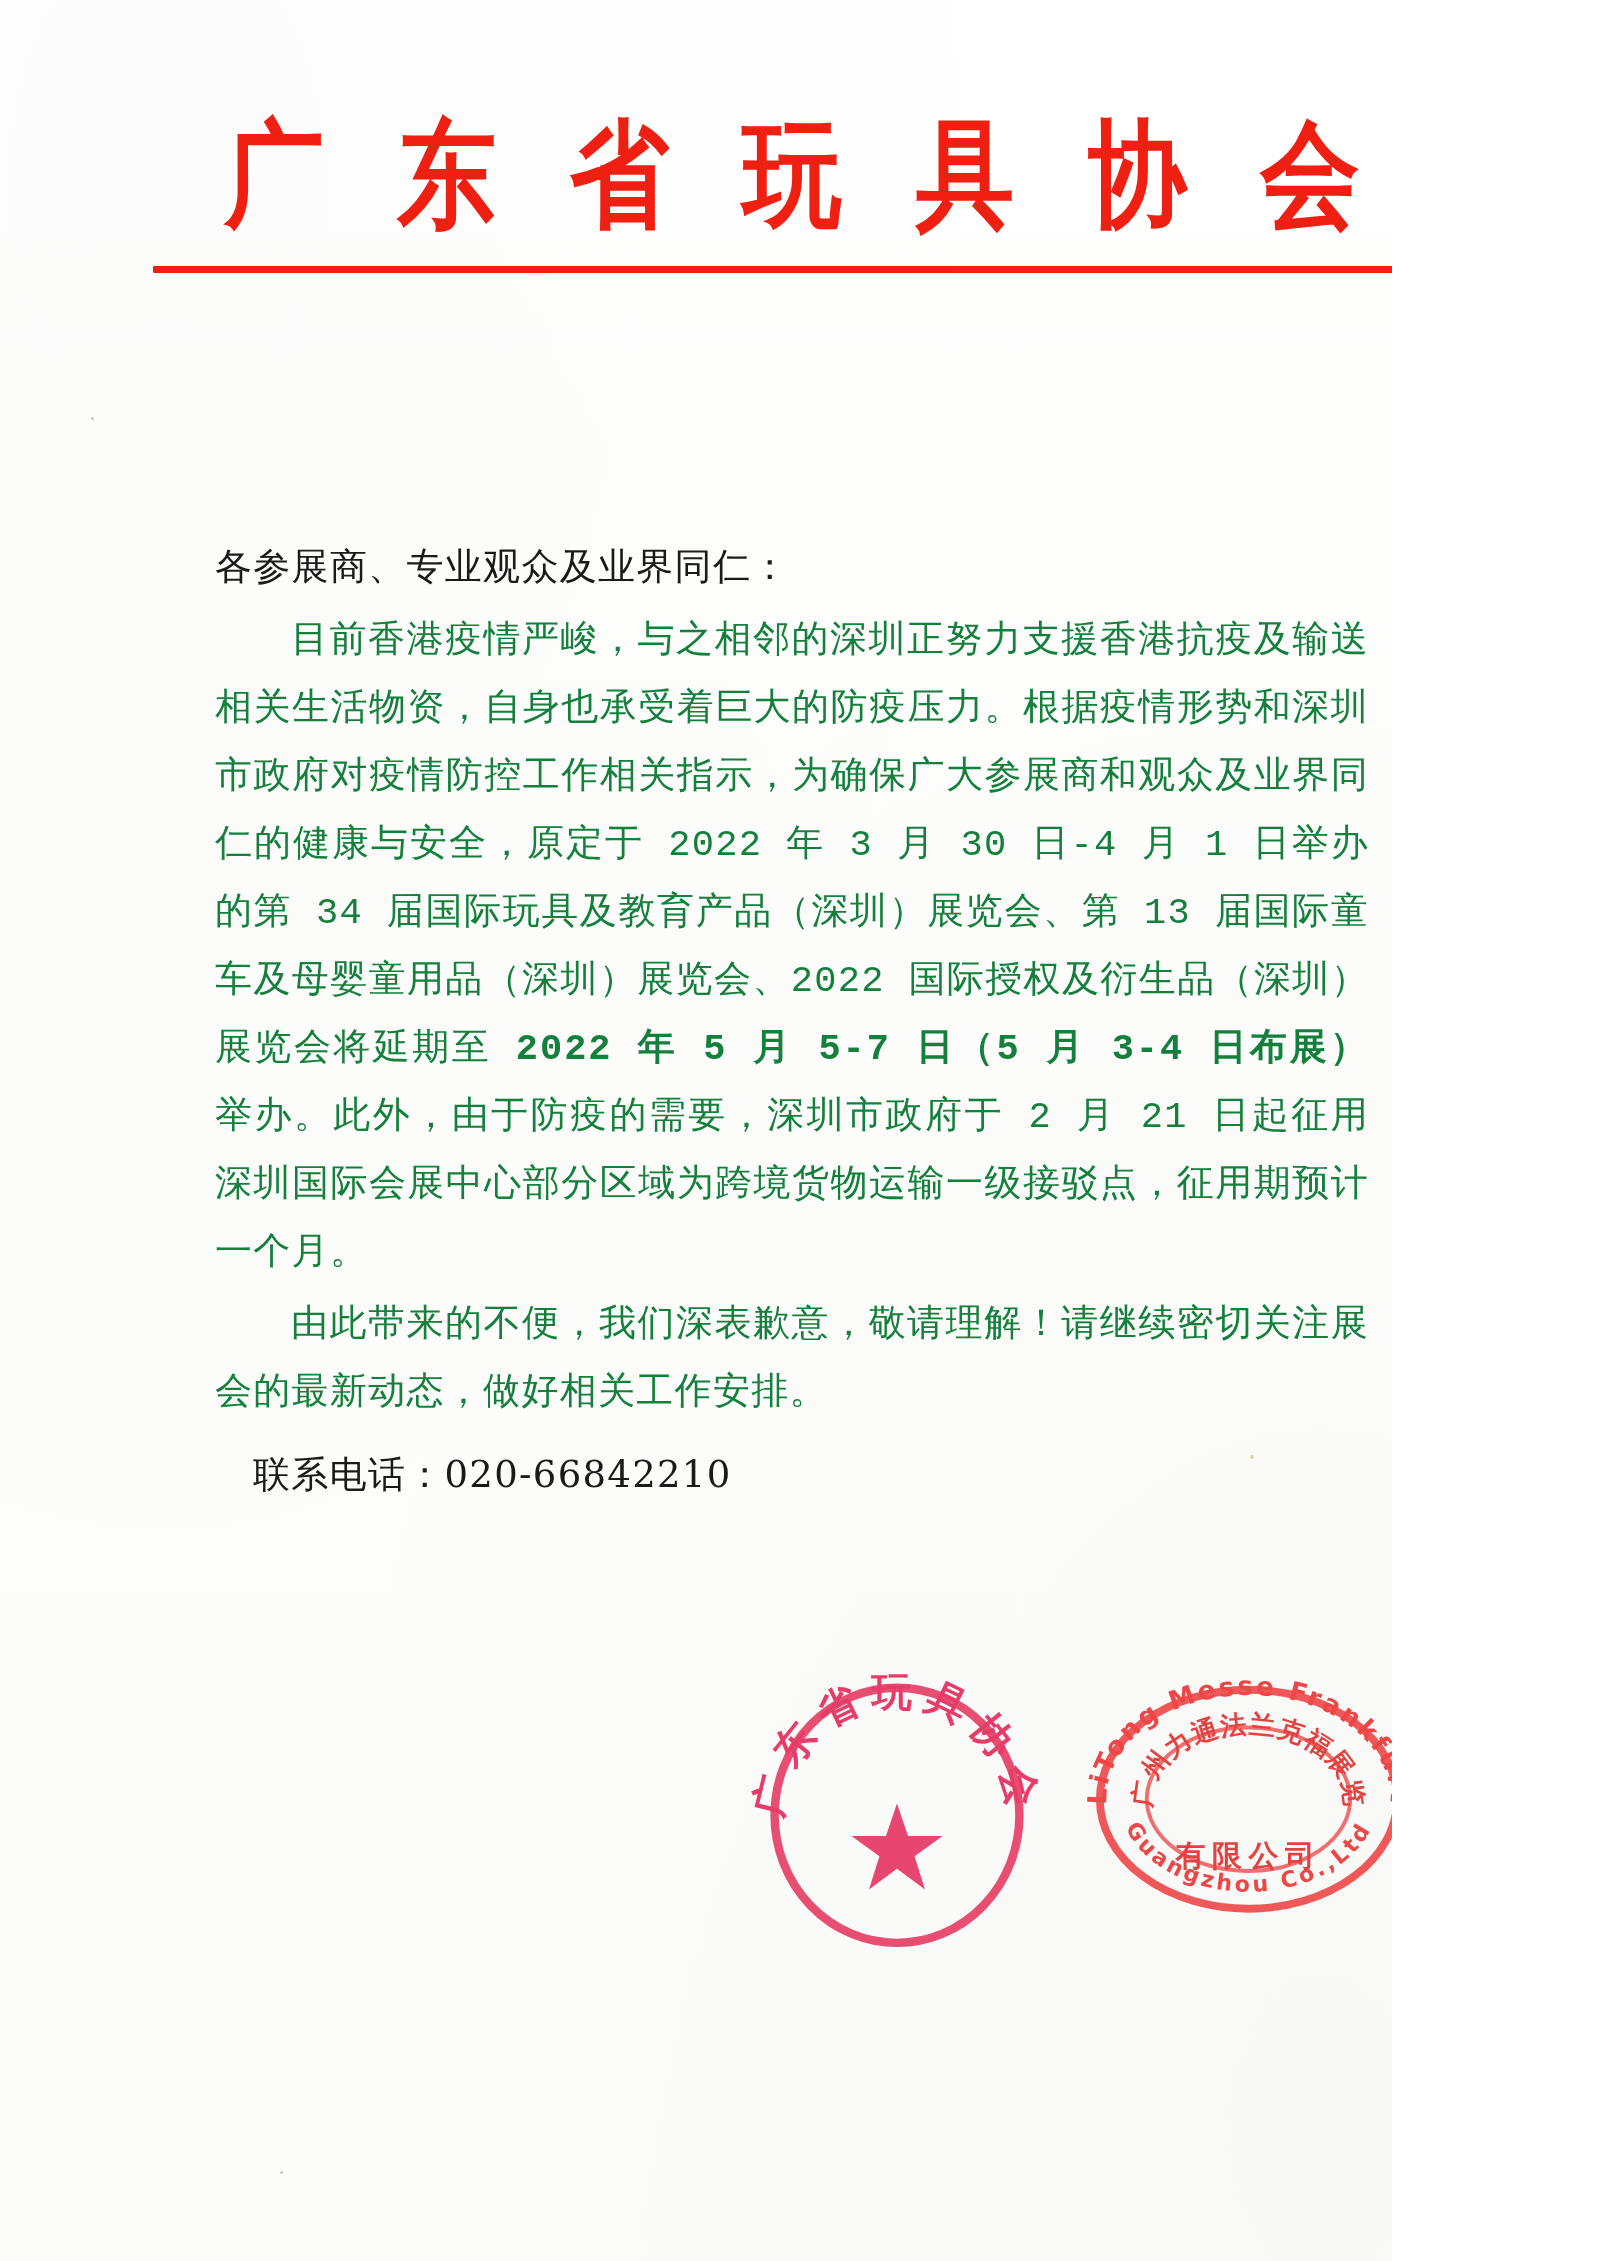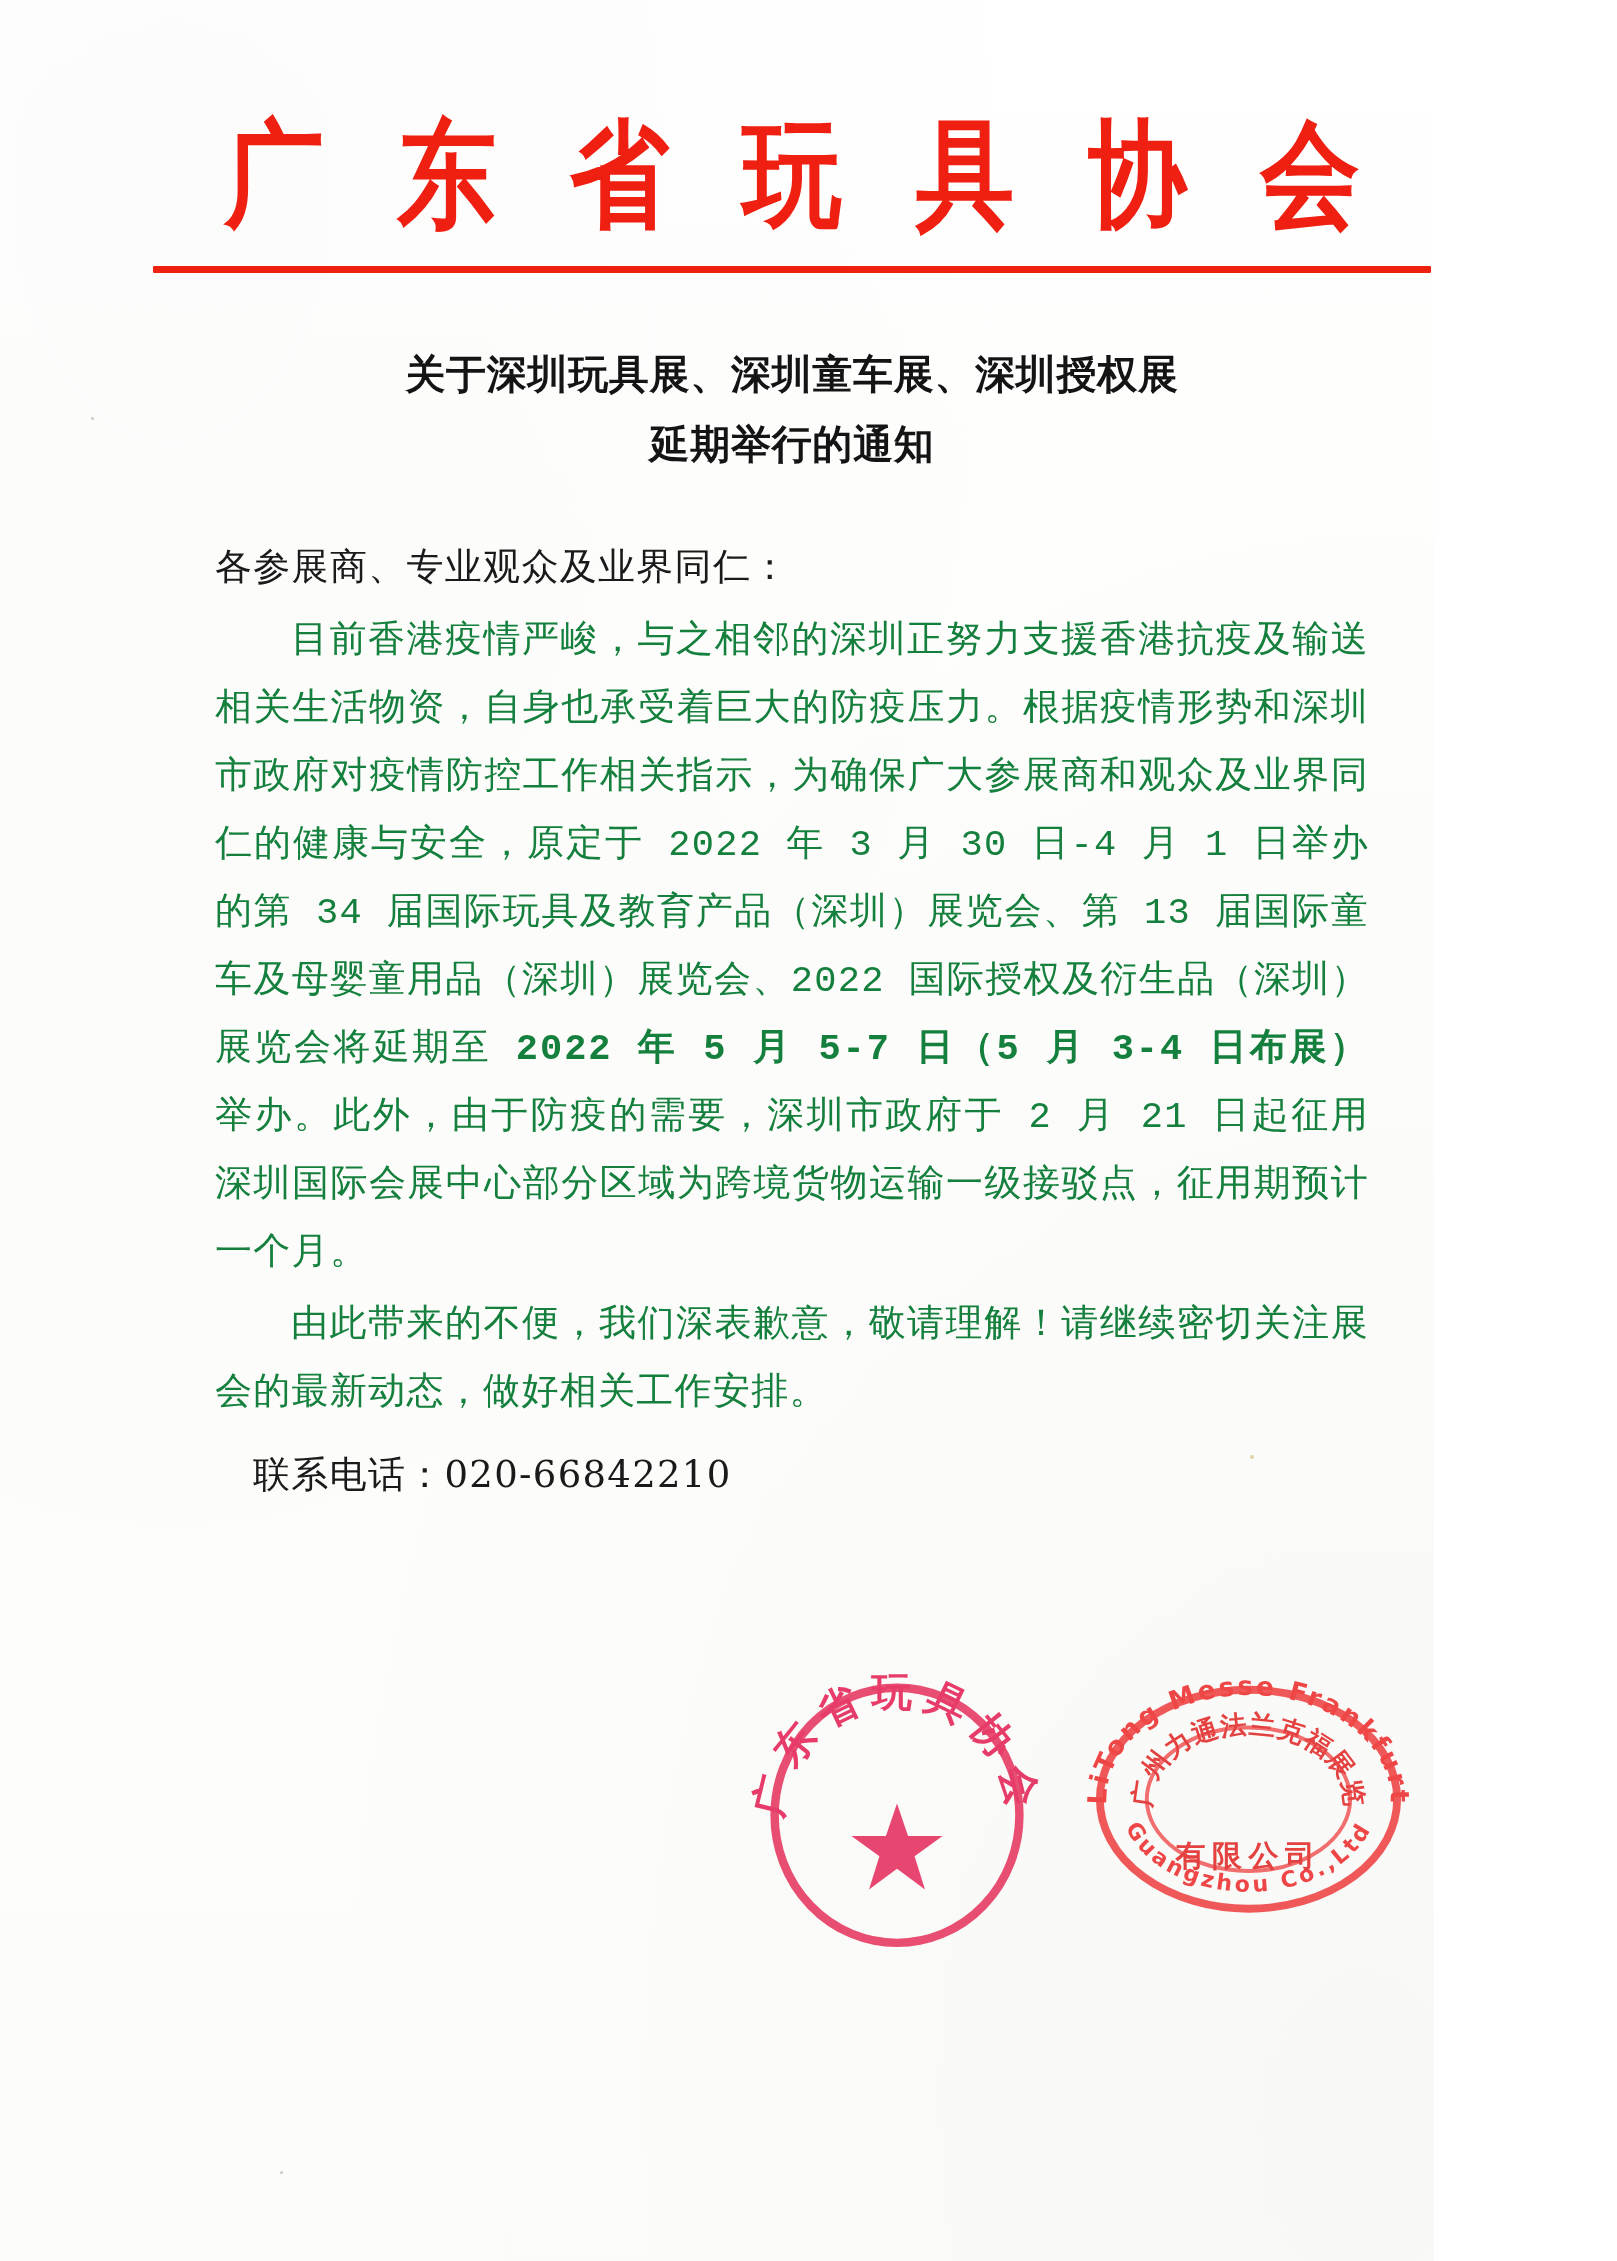--- a/index.html
+++ b/index.html
@@ -11,21 +11,20 @@
   body {
     font-family: "DejaVu Sans", "Liberation Sans", sans-serif;
   }
 
   .page {
     position: relative;
     width: 1392px;
     height: 2261px;
     background: #fdfdfb;
     overflow: hidden;
-    padding-left: 42px;
   }
 
   
   .paper-tint {
     position: absolute;
     inset: 0;
     background:
       radial-gradient(ellipse at 12% 8%, rgba(0,0,0,0.012), rgba(0,0,0,0) 55%),
       radial-gradient(ellipse at 95% 92%, rgba(0,0,0,0.015), rgba(0,0,0,0) 60%),
       linear-gradient(180deg, #ffffff 0%, #fdfdfb 40%, #fcfcfa 100%);
@@ -181,24 +180,20 @@
 <body>
 
 <div class="page">
   <div class="paper-tint"></div>
 
   <div class="letterhead">
     <div class="letterhead-title">广 东 省 玩 具 协 会</div>
     <div class="letterhead-rule"></div>
   </div>
 
-  <div class="doc-title">
-    <div class="doc-title-line">关于深圳玩具展、深圳童车展、深圳授权展</div>
-    <div class="doc-title-line">延期举行的通知</div>
-  </div>
 
   <div class="body-block">
 
     <div class="salutation">各参展商、专业观众及业界同仁：</div>
 
     <div class="para"><span>目前香港疫情严峻，与之相邻的深圳正努力支援香港抗疫及输送相关生活物资，自身也承受着巨大的防疫压力。根据疫情形势和深圳市政府对疫情防控工作相关指示，为确保广大参展商和观众及业界同仁的健康与安全，原定于 2022 年 3 月 30 日-4 月 1 日举办的第 34 届国际玩具及教育产品（深圳）展览会、第 13 届国际童车及母婴童用品（深圳）展览会、2022 国际授权及衍生品（深圳）展览会将延期至 </span><b class="emph">2022 年 5 月 5-7 日（5 月 3-4 日布展）</b><span>举办。此外，由于防疫的需要，深圳市政府于 2 月 21 日起征用深圳国际会展中心部分区域为跨境货物运输一级接驳点，征用期预计一个月。</span></div>
 
     <div class="para">由此带来的不便，我们深表歉意，敬请理解！请继续密切关注展会的最新动态，做好相关工作安排。</div>
 
     <div class="contact-line">联系电话：020-66842210</div>

